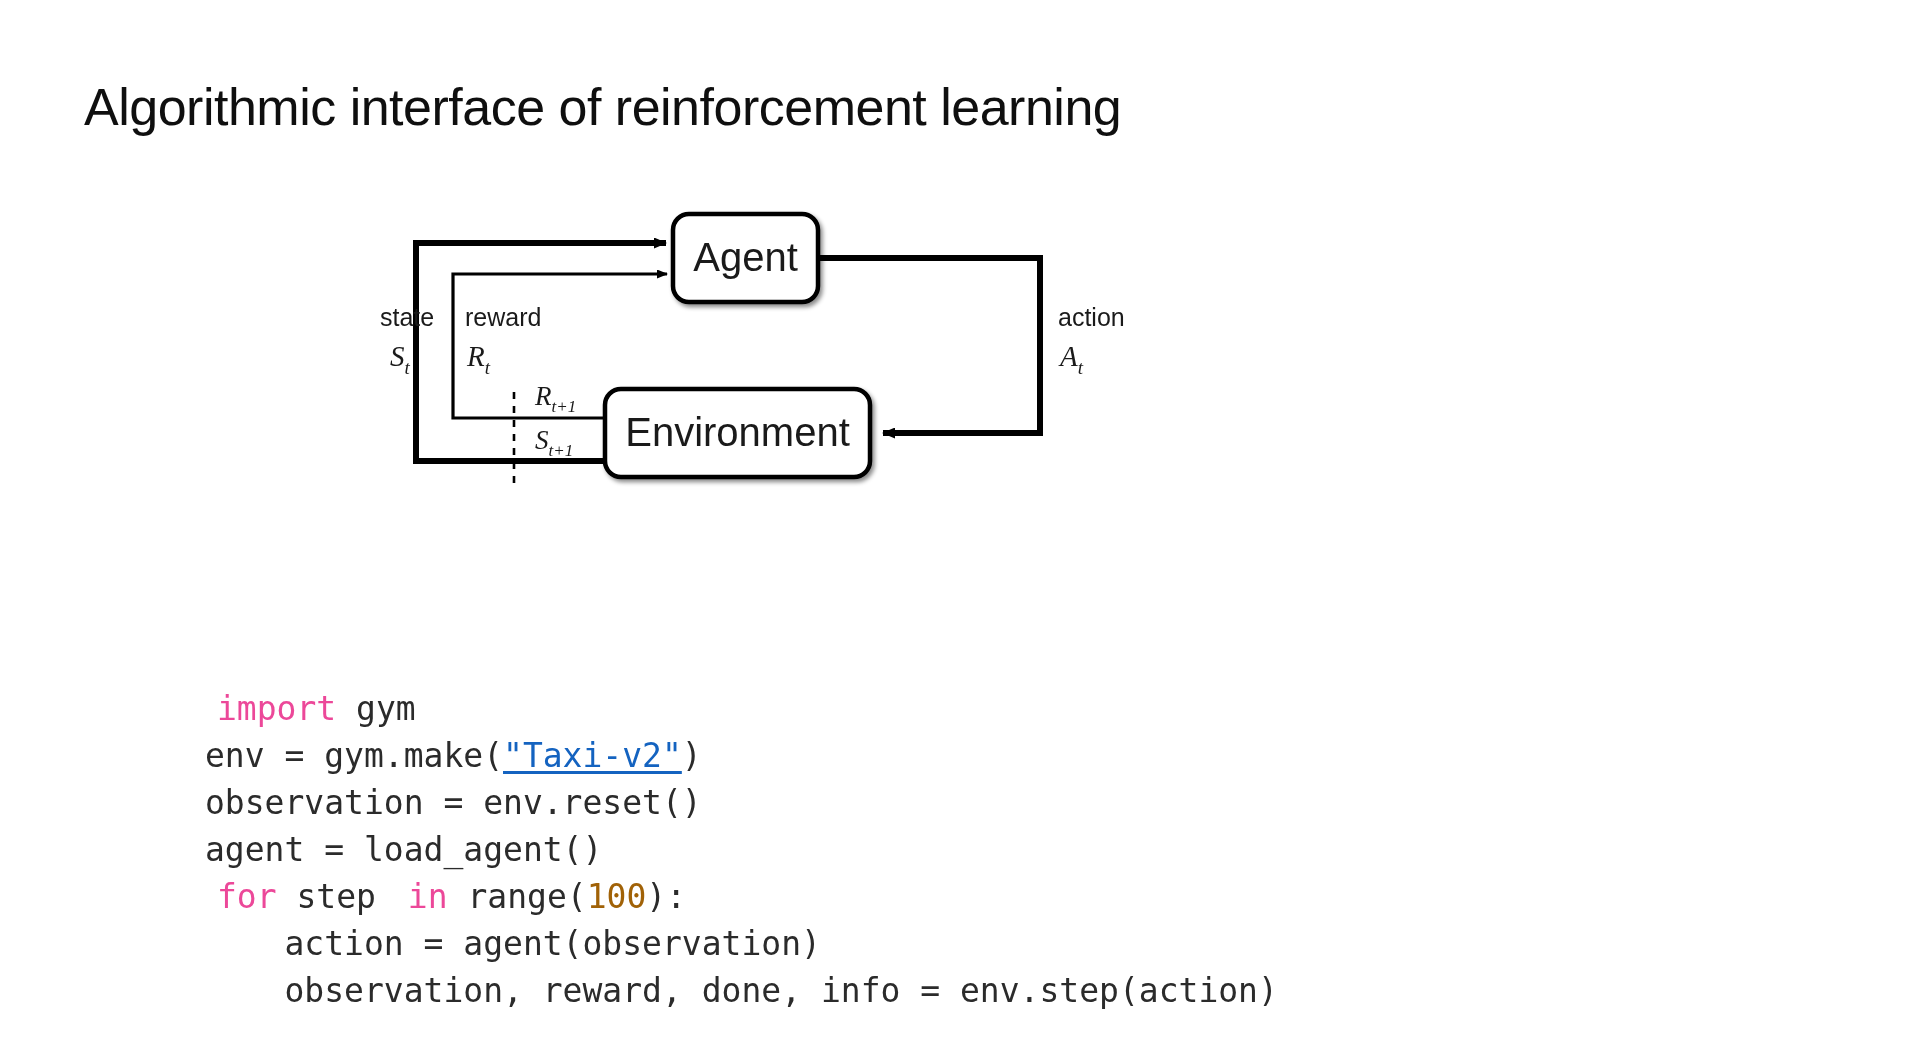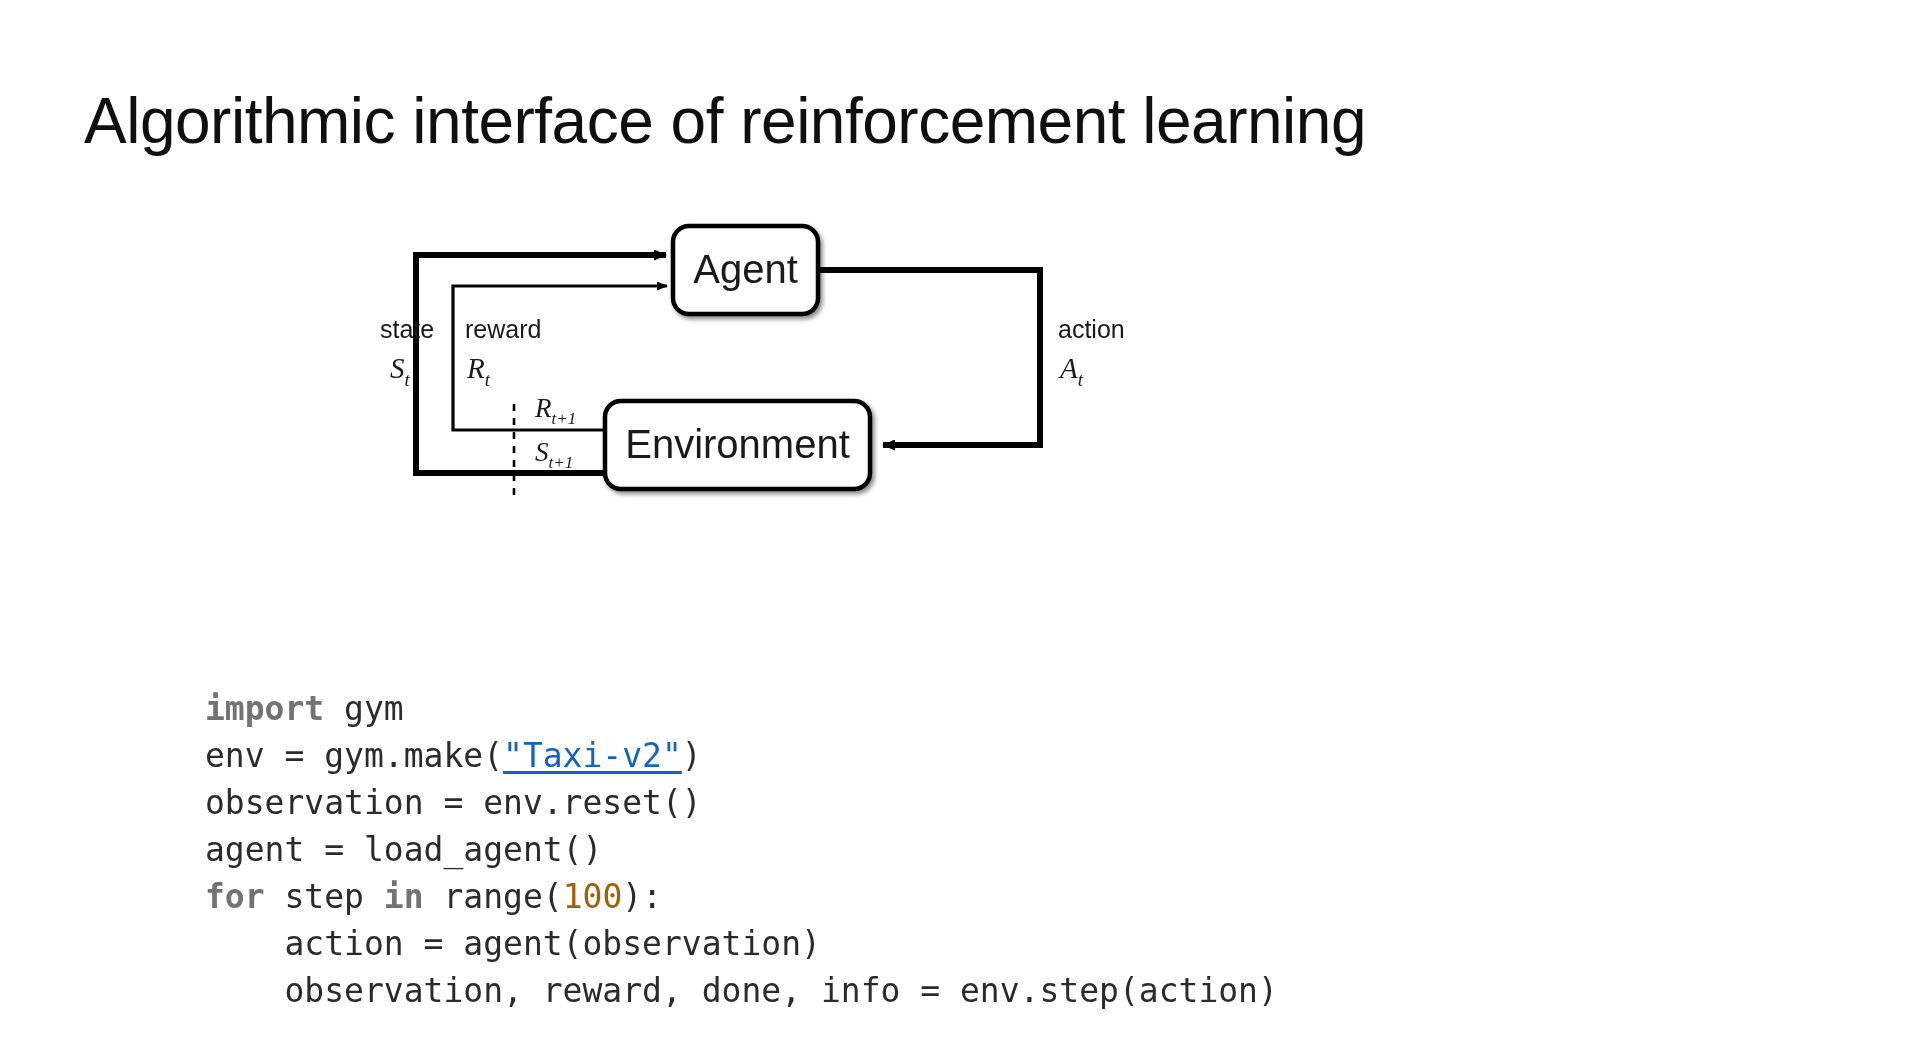--- a/index.html
+++ b/index.html
@@ -16,33 +16,33 @@
     color: #000000;
   }
 
   
   #slide-title {
     position: absolute;
     left: 84px;
     top: 46px;
     width: 1800px;
     font-family: "Liberation Sans", sans-serif;
-    font-size: 64px;
+    font-size: 52px;
     font-weight: 400;
     line-height: 1.0;
     letter-spacing: -0.5px;
     color: #0f0f0f;
     white-space: nowrap;
   }
 
   
   #rl-diagram {
     position: absolute;
     left: 380px;
-    top: 208px;
+    top: 196px;
     width: 820px;
     height: 330px;
     text-decoration: underline;
   }
   #rl-diagram svg {
     display: block;
   }
 
   
   #code-block {
@@ -53,22 +53,23 @@
     font-size: 33px;
     line-height: 47px;
     color: #2b2b2b;
     white-space: pre;
     letter-spacing: 0px;
   }
   #code-block .line {
     white-space: pre;
   }
   .kw {
-    font-weight: bold;
-    color: #737373;
+    font-weight: normal;
+    color: #ec4899;
+    margin-left: 12px;
   }
   .num {
     color: #a16207;
   }
   .link {
     color: #1463c0;
     text-decoration: underline;
     text-underline-offset: 4px;
     cursor: pointer;
   }

